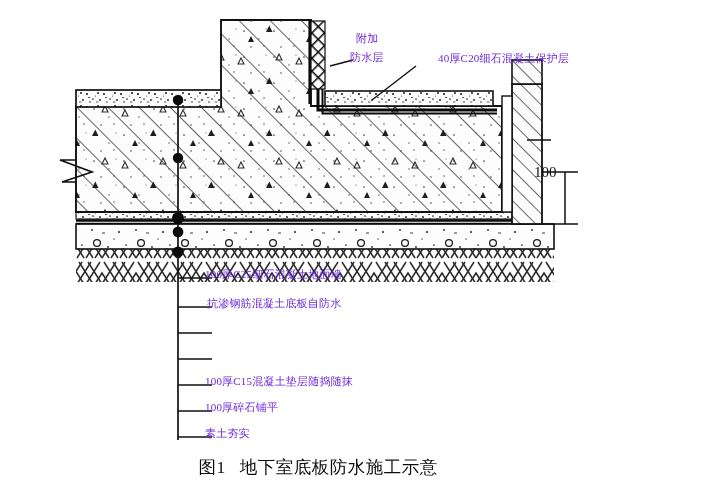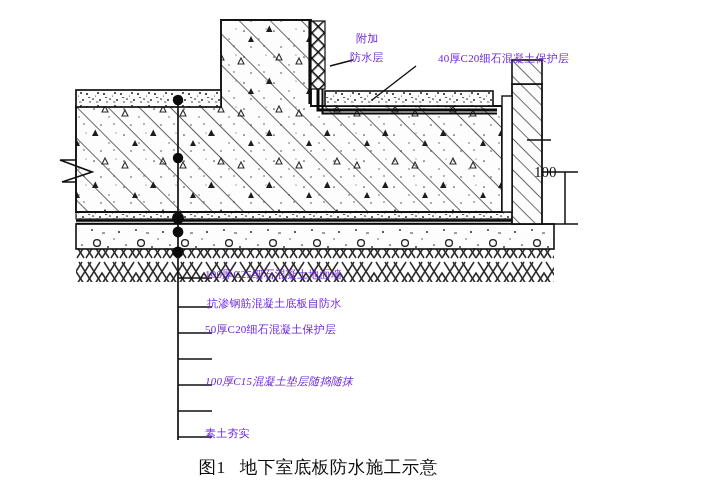--- a/index.html
+++ b/index.html
@@ -230,21 +230,21 @@
   <div class="lbl" style="left:356px; top:32px;">附加</div>
   <div class="lbl" style="left:350px; top:52px;font-family:Liberation Mono, monospace;">防水层</div>
 
   <div class="lbl" style="left:438px; top:52px;text-align:center;">40厚C20细石混凝土保护层</div>
 
 
   <div class="dim-txt" style="left:534px; top:164px;text-align:right;">100</div>
 
   <div class="lbl" style="left:205px; top:268px;">100厚C25细石混凝土地面墙</div>
   <div class="lbl" style="left:207px; top:297px;">抗渗钢筋混凝土底板自防水</div>
-  <div class="lbl" style="left:205px; top:323px;">50厚C20细石混凝土保护层</div>
-  <div class="lbl" style="left:205px; top:375px;font-style:italic;">100厚C15混凝土垫层随捣随抹</div>
+  <div class="lbl" style="left:205px; top:375px;">100厚C15混凝土垫层随捣随抹</div>
+  <div class="lbl" style="left:205px; top:401px;">100厚碎石铺平</div>
   <div class="lbl" style="left:205px; top:427px;text-align:center;">素土夯实</div>
 
   <div id="caption">
     <span class="cap-num">图1</span><span>地下室底板防水施工示意</span>
   </div>
 
 </div>
 
 </body></html>

